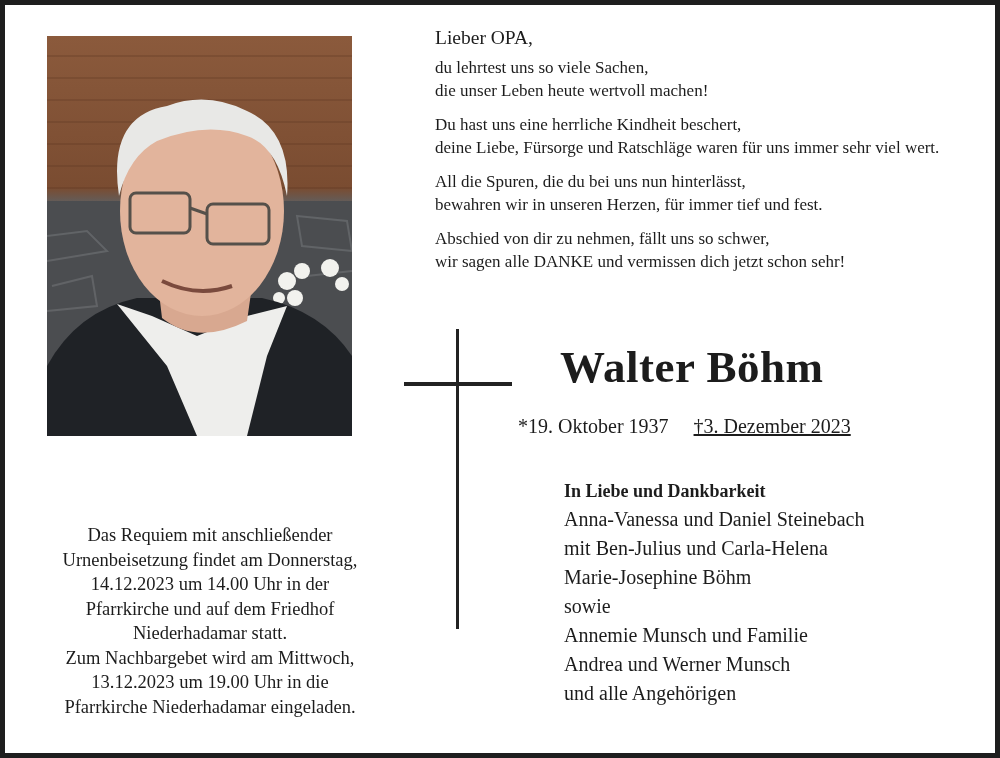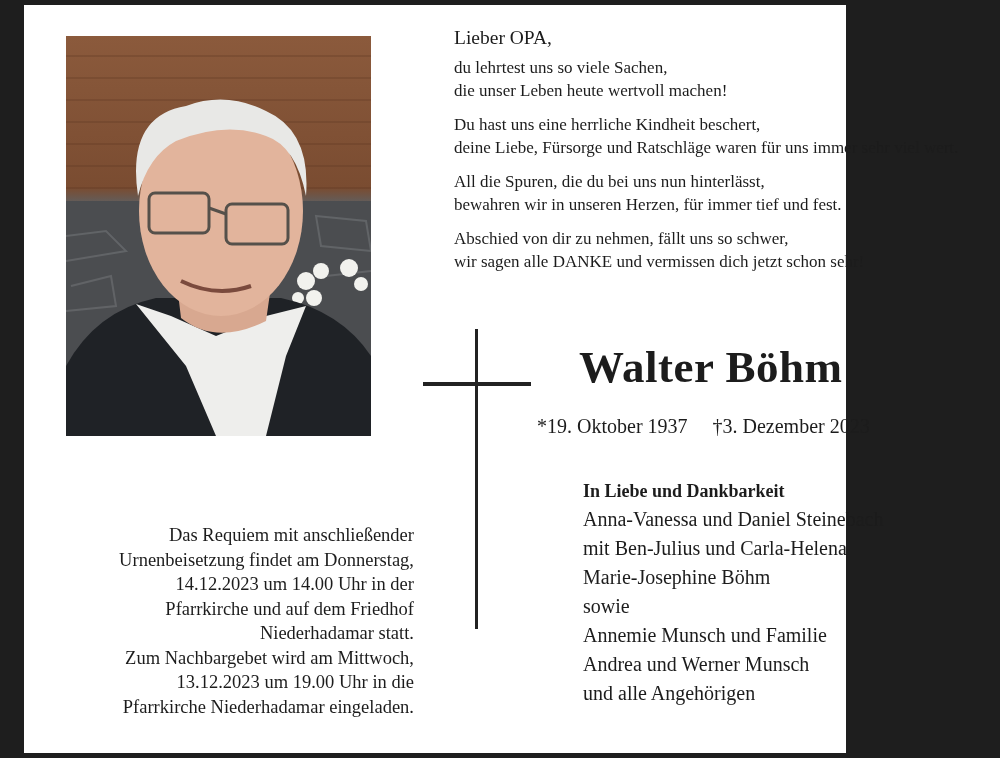--- a/index.html
+++ b/index.html
@@ -1,36 +1,36 @@
 <!DOCTYPE html>
 <html><head>
 <meta charset="utf-8">
 <style>
   html, body { margin:0; padding:0; }
   body { width:1000px; height:758px; background:#1e1e1e; position:relative; overflow:hidden; }
-  .card { position:absolute; left:5px; top:5px; width:822px; height:748px; background:#ffffff;margin-left:19px; }
+  .card { position:absolute; left:5px; top:5px; width:990px; height:748px; background:#ffffff; }
   .serif { font-family:"Liberation Serif","DejaVu Serif",serif; color:#1c1c1c; }
   .photo { position:absolute; left:42px; top:31px; width:305px; height:400px; overflow:hidden;
            background:linear-gradient(#8b5a3c 0%, #7a4c31 38%, #5f5f60 42%, #4a4b4d 70%, #2b2c30 100%); }
   .photo svg { display:block; }
   .verse { position:absolute; left:430px; top:20px; width:540px; }
   .greeting { font-size:19.5px; line-height:26px; margin:0; }
   .stanza { font-size:17px; line-height:22.5px; margin:6px 0 0 0; }
   .stanza + .stanza { margin-top:12px; }
   .stanza span { display:block; white-space:nowrap; }
   .cross-v { position:absolute; left:451px; top:324px; width:3px; height:300px; background:#222; }
   .cross-h { position:absolute; left:399px; top:377px; width:108px; height:4px; background:#222; }
   .name { position:absolute; left:555px; top:336px; font-size:45px; font-weight:bold; letter-spacing:0.5px; margin:0; white-space:nowrap; }
   .dates { position:absolute; left:513px; top:410px; font-size:20px; white-space:nowrap; }
-  .dates .death { margin-left:20px; }
+  .dates .death { margin-left:20px;text-decoration:underline; }
   .thanks-title { position:absolute; left:559px; top:476px; font-size:18px; font-weight:bold; white-space:nowrap; }
   .mourners { position:absolute; left:559px; top:500px; font-size:20px; line-height:29px; }
   .mourners span { display:block; white-space:nowrap; }
   .service { position:absolute; left:20px; top:518px; width:370px; text-align:center; font-size:18.5px; line-height:24.5px; }
-  .service span { display:block; white-space:nowrap;text-align:right; }
+  .service span { display:block; white-space:nowrap; }
 </style>
 </head>
 <body>
 
 <div class="card">
 
   <div class="photo" title="Portrait photo of Walter Böhm, elderly man with white hair and glasses, wearing white shirt and dark jacket, in front of a wooden and stone wall with white orchids">
     <svg width="305" height="400" viewBox="0 0 305 400">
 
       <g opacity="0.35" stroke="#5a3521" stroke-width="1.5">

